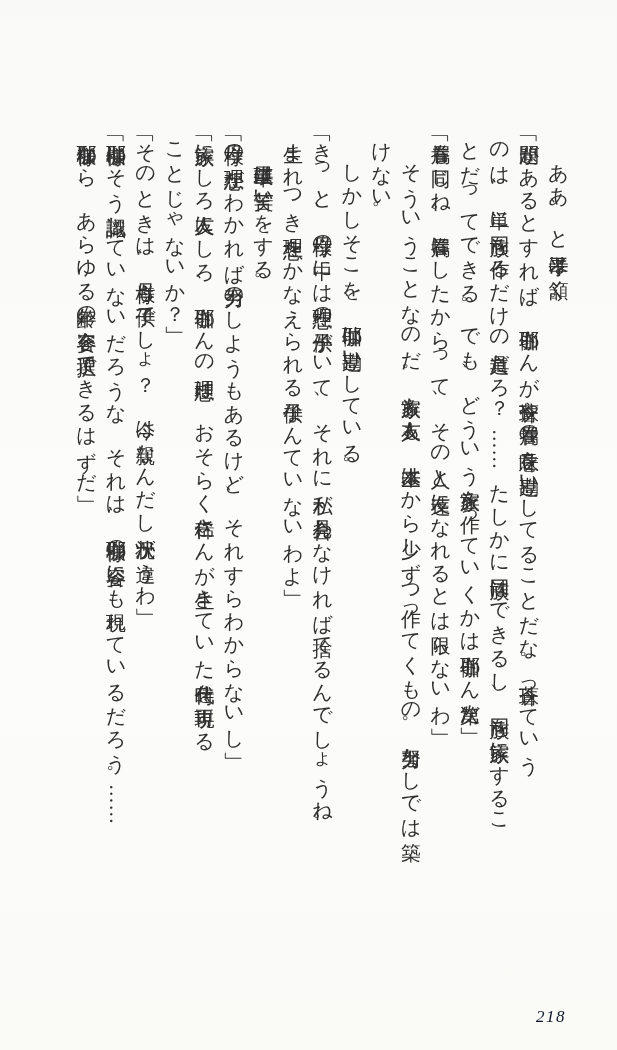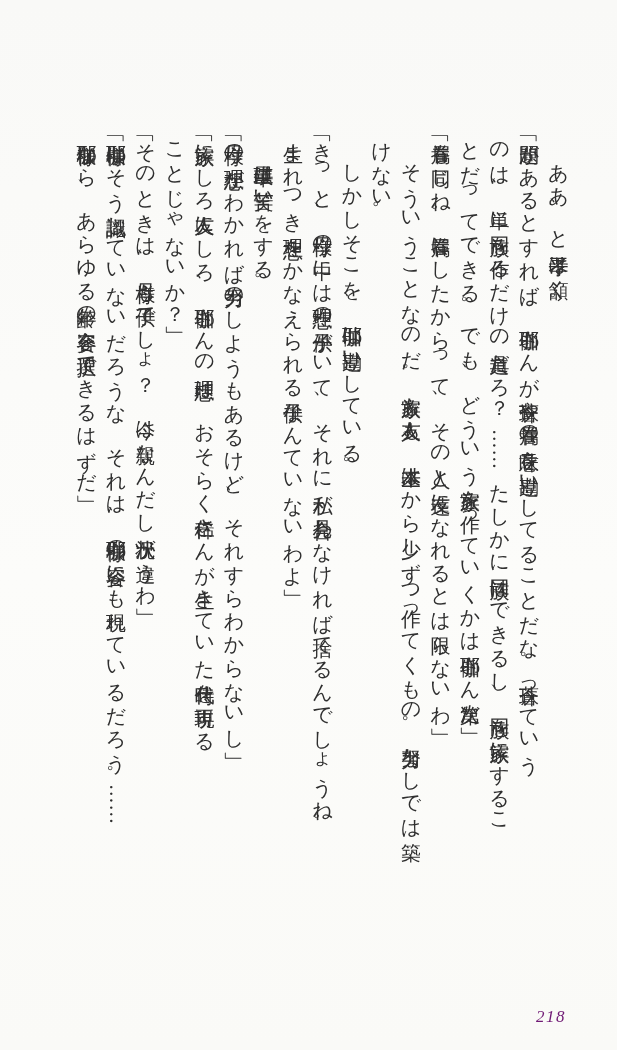--- a/index.html
+++ b/index.html
@@ -40,21 +40,21 @@
   .tline.indent {
     text-indent: 21px;        
   }
   .page-number {
     position: absolute;
     top: 1007px;
     left: 536px;
     font-size: 17px;
     font-style: italic;
     letter-spacing: 1.5px;
-    color: #701a75;
+    color: #0f172a;
   }
 </style>
 </head>
 <body>
 
 <div class="book-page">
 
   <div class="page-text">
 
   <p class="tline indent">ああ、と孝平は頷く。</p>

